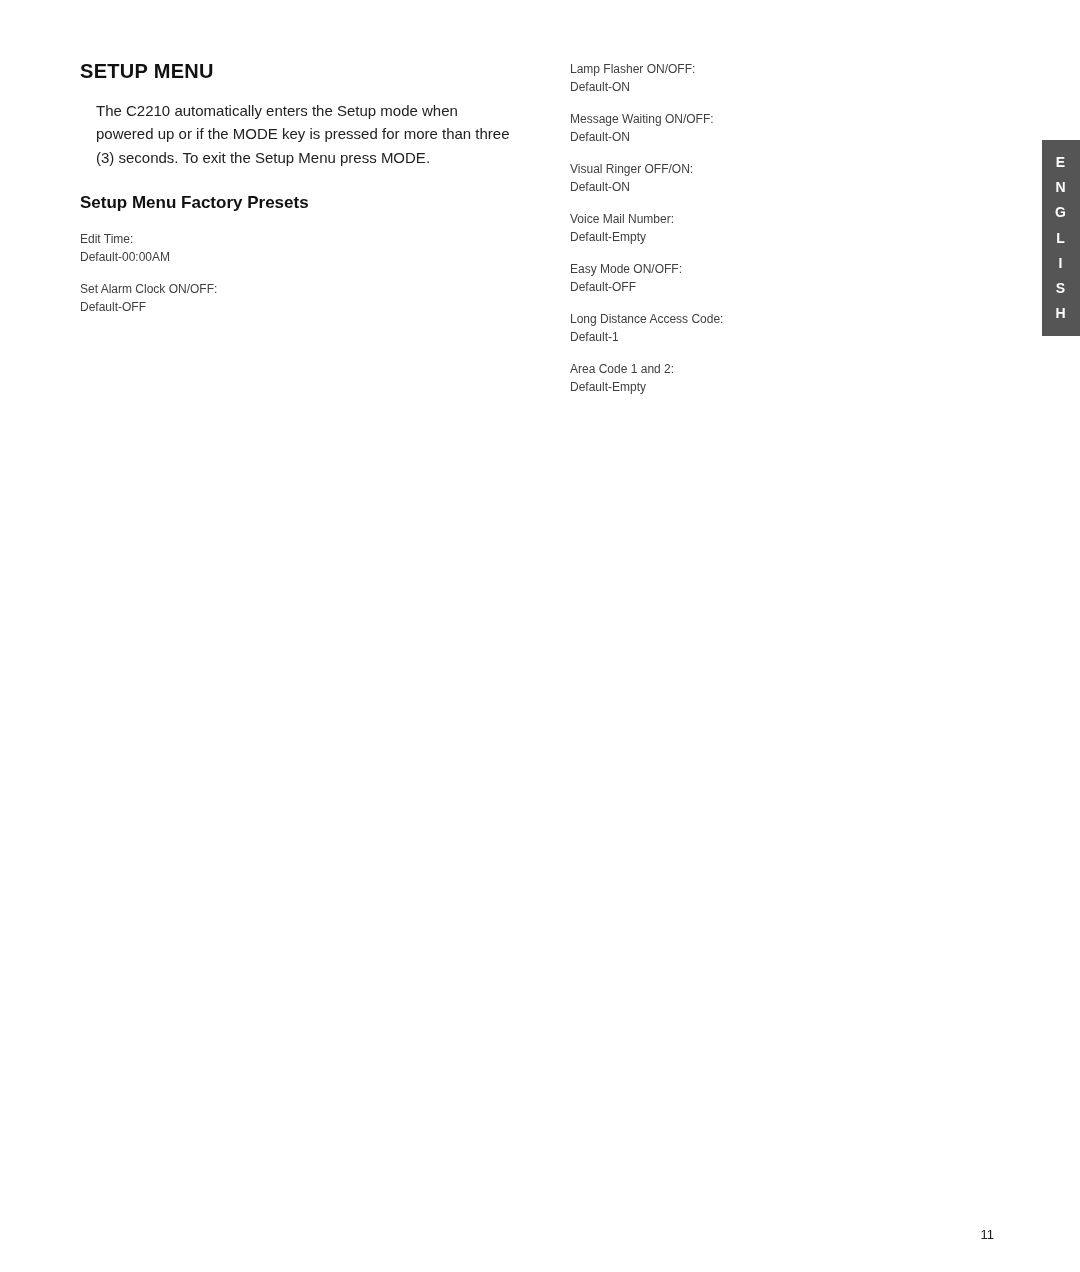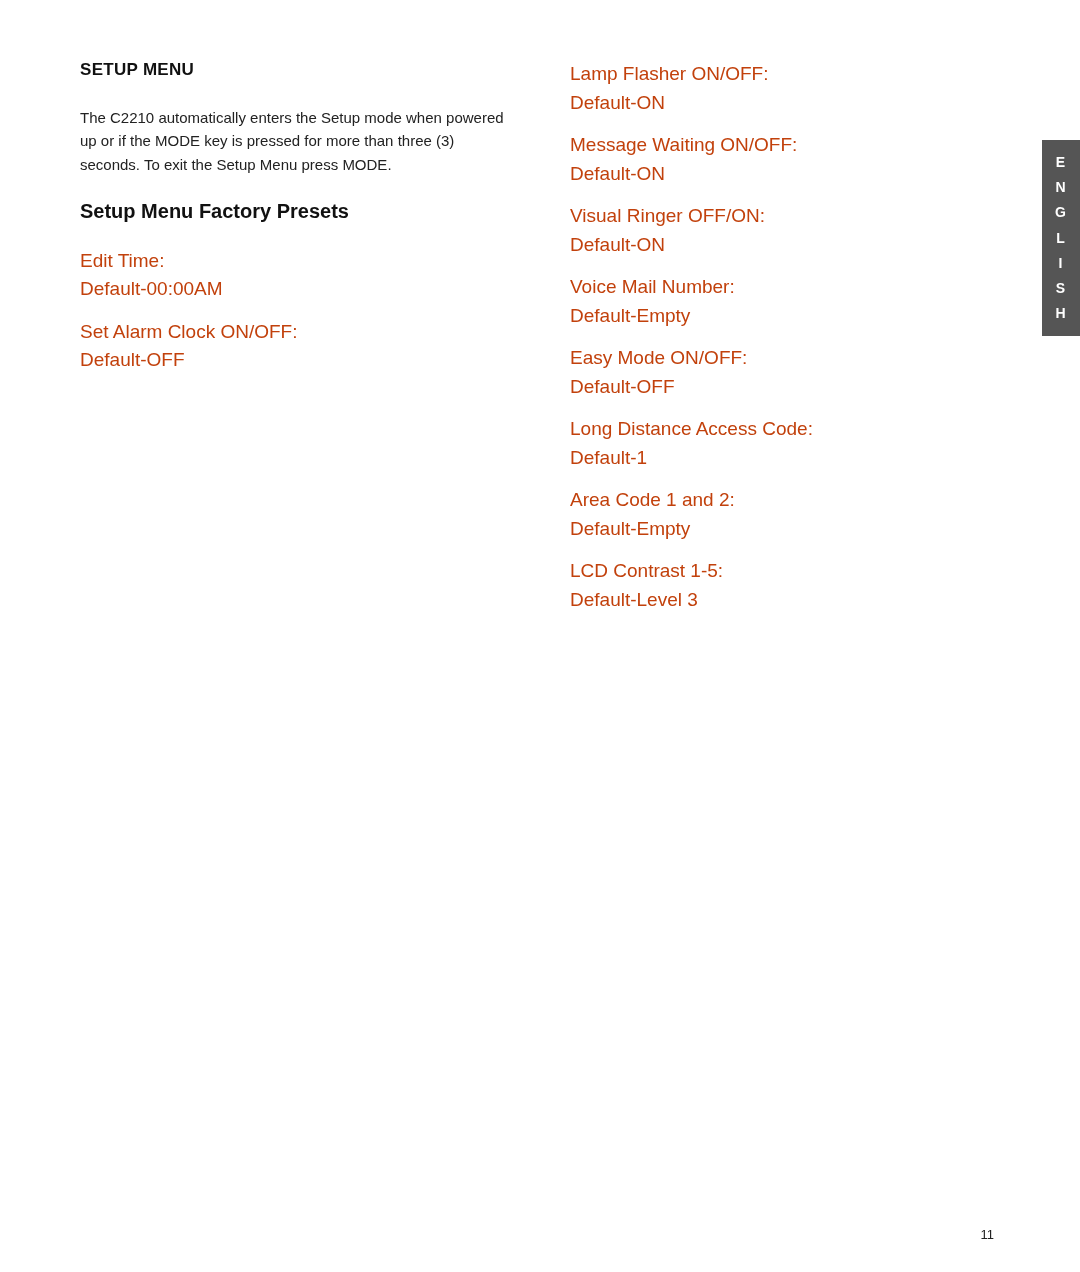--- a/index.html
+++ b/index.html
@@ -45,50 +45,51 @@
       min-width: 0;
     }
 
     .right-column {
       flex: 1;
       min-width: 0;
       padding-top: 0;
     }
 
     .section-title {
-      font-size: 17px;
-      font-weight: bold;
-      margin-bottom: 26px;
+      font-size: 20px;
+      font-weight: bold;
+      margin-bottom: 16px;
       color: #111111;
       text-transform: uppercase;
       letter-spacing: 0.3px;
     }
 
     .section-description {
       font-size: 15px;
       line-height: 1.55;
       margin-bottom: 24px;
       color: #222222;
+      margin-left: 16px;
     }
 
     .subsection-title {
-      font-size: 20px;
-      font-weight: bold;
-      margin-bottom: 24px;
+      font-size: 17px;
+      font-weight: bold;
+      margin-bottom: 17px;
       color: #111111;
     }
 
     .preset-item {
       margin-bottom: 14px;
     }
 
     .preset-item p {
-      font-size: 19px;
+      font-size: 12px;
       line-height: 1.5;
-      color: #c2410c;
+      color: #404040;
     }
 
     .sidebar-tab {
       position: absolute;
       right: 0;
       top: 140px;
       width: 38px;
       background: #555555;
       display: flex;
       flex-direction: column;
@@ -170,23 +171,20 @@
         </div>
 
         <div class="preset-item">
           <p>Long Distance Access Code:<br>Default-1</p>
         </div>
 
         <div class="preset-item">
           <p>Area Code 1 and 2:<br>Default-Empty</p>
         </div>
 
-        <div class="preset-item">
-          <p>LCD Contrast 1-5:<br>Default-Level 3</p>
-        </div>
 
       </div>
     </div>
 
   </div>
 
   <div class="sidebar-tab">
     <span class="sidebar-letter">E</span>
     <span class="sidebar-letter">N</span>
     <span class="sidebar-letter">G</span>

